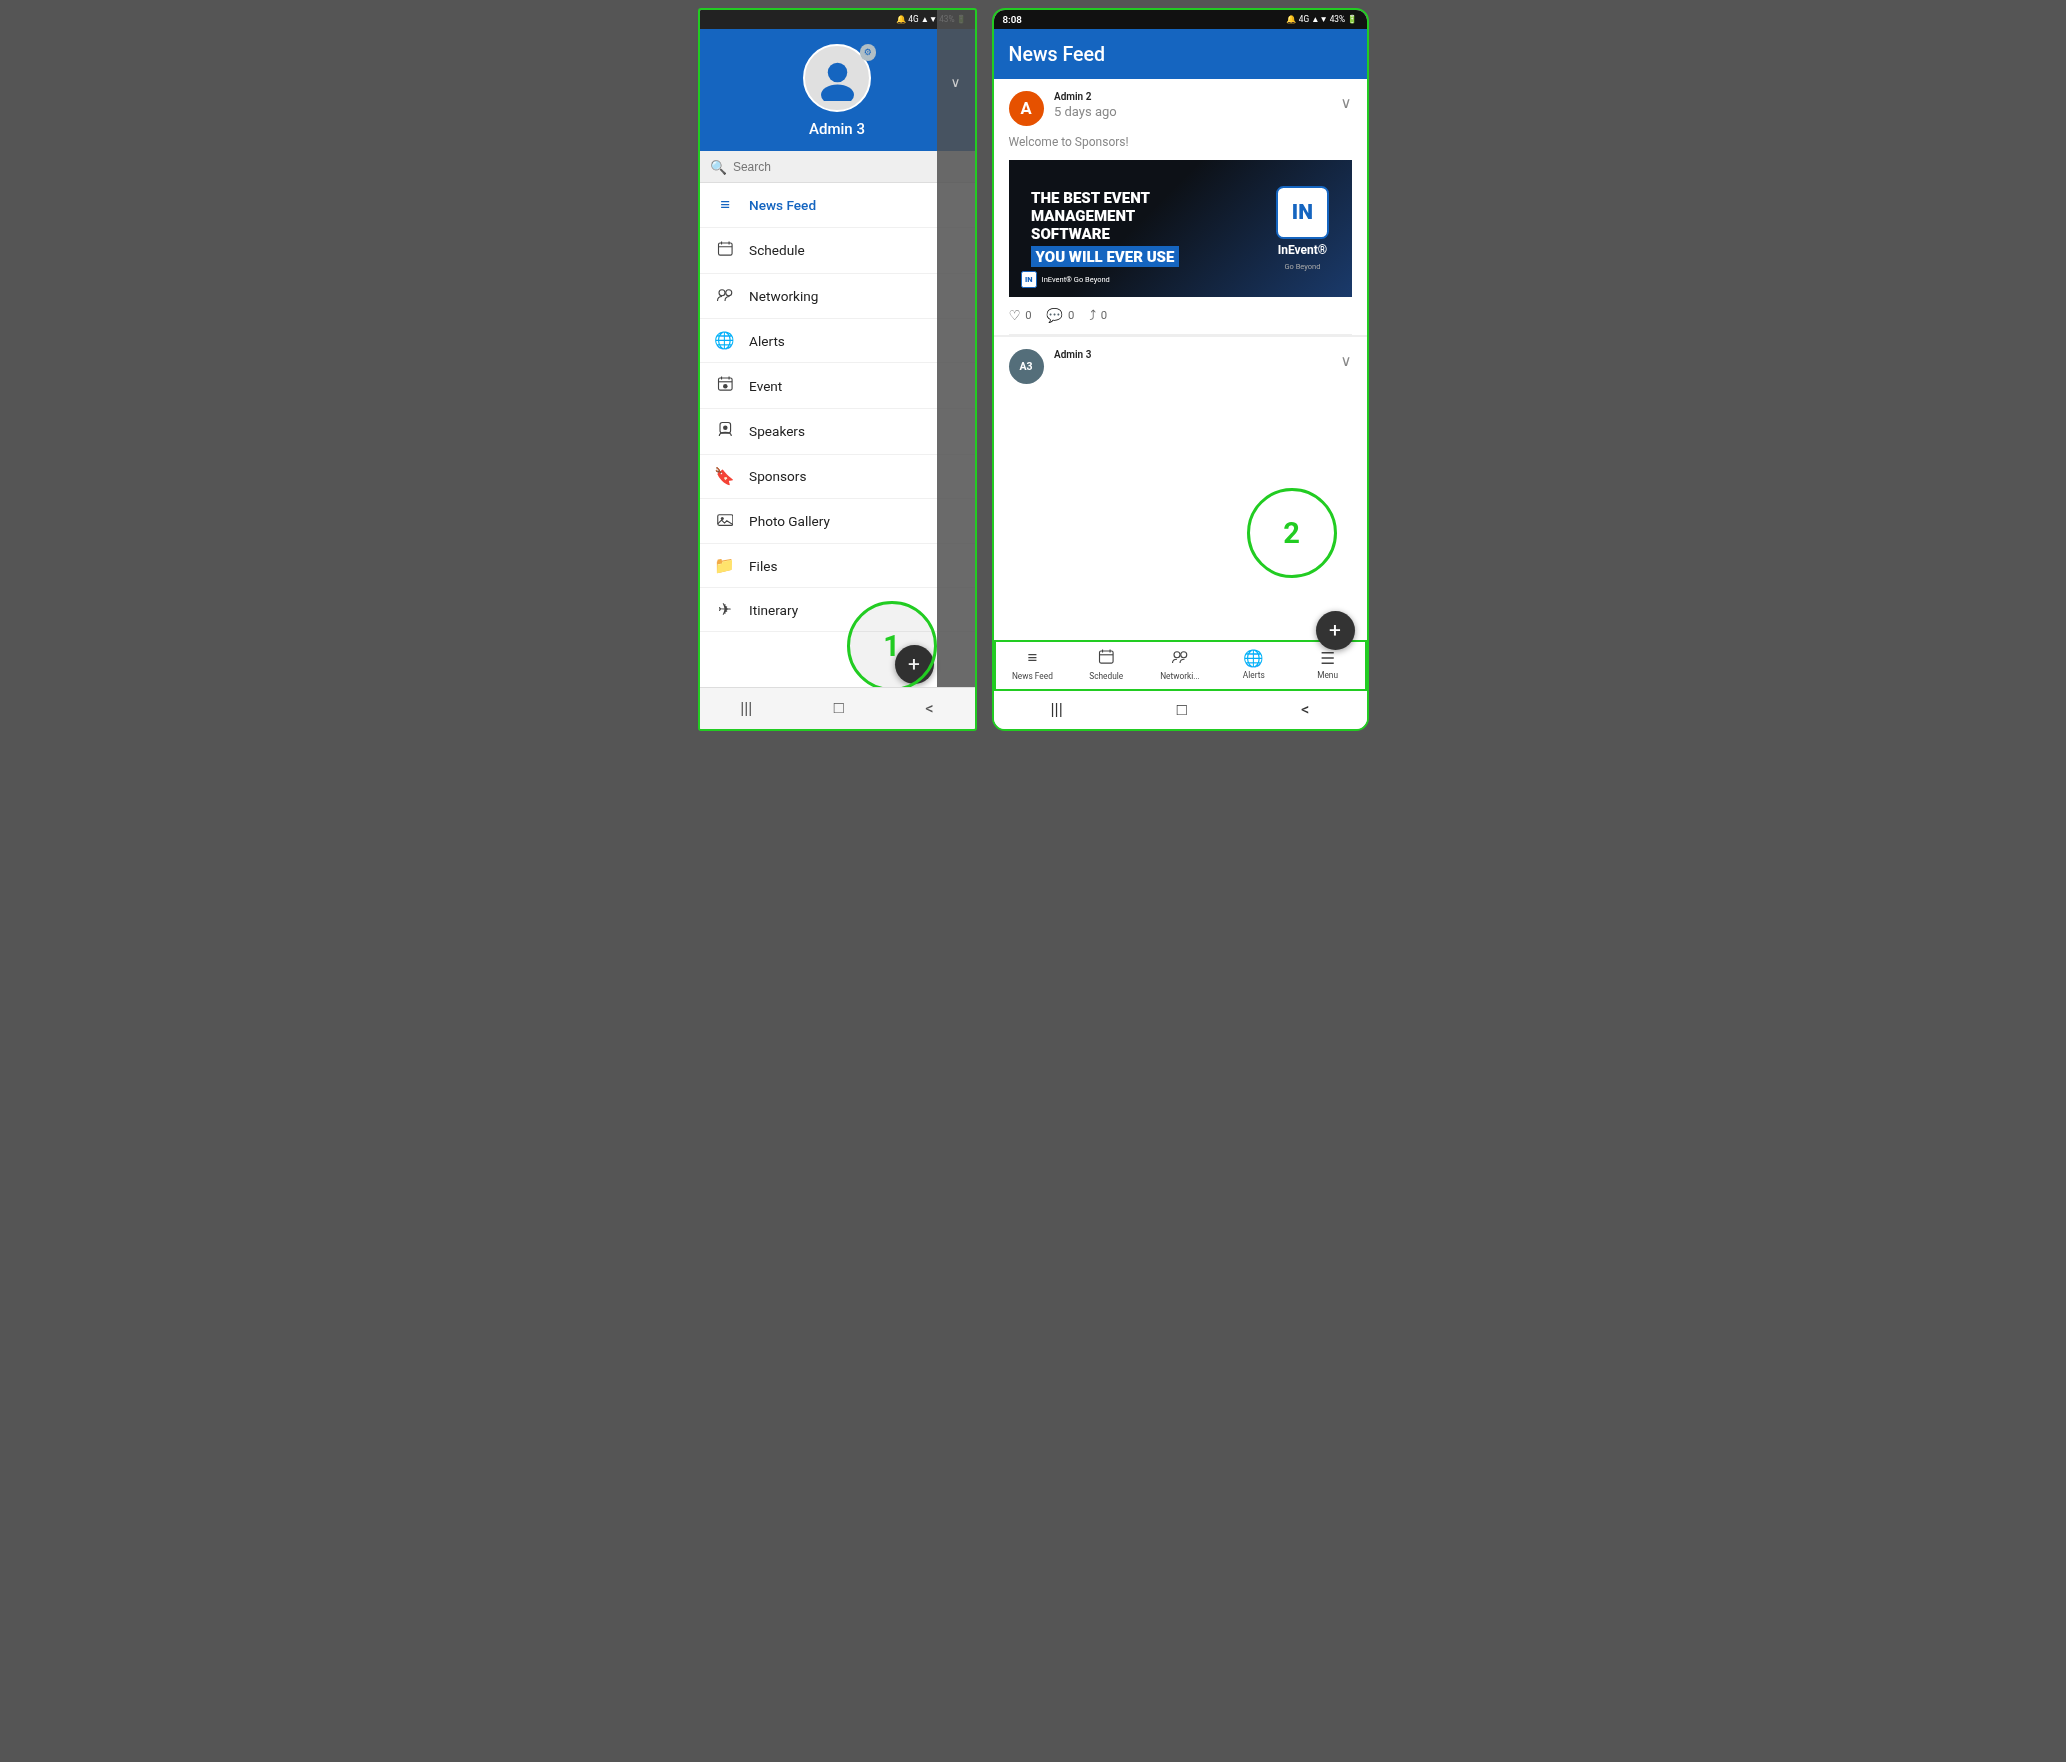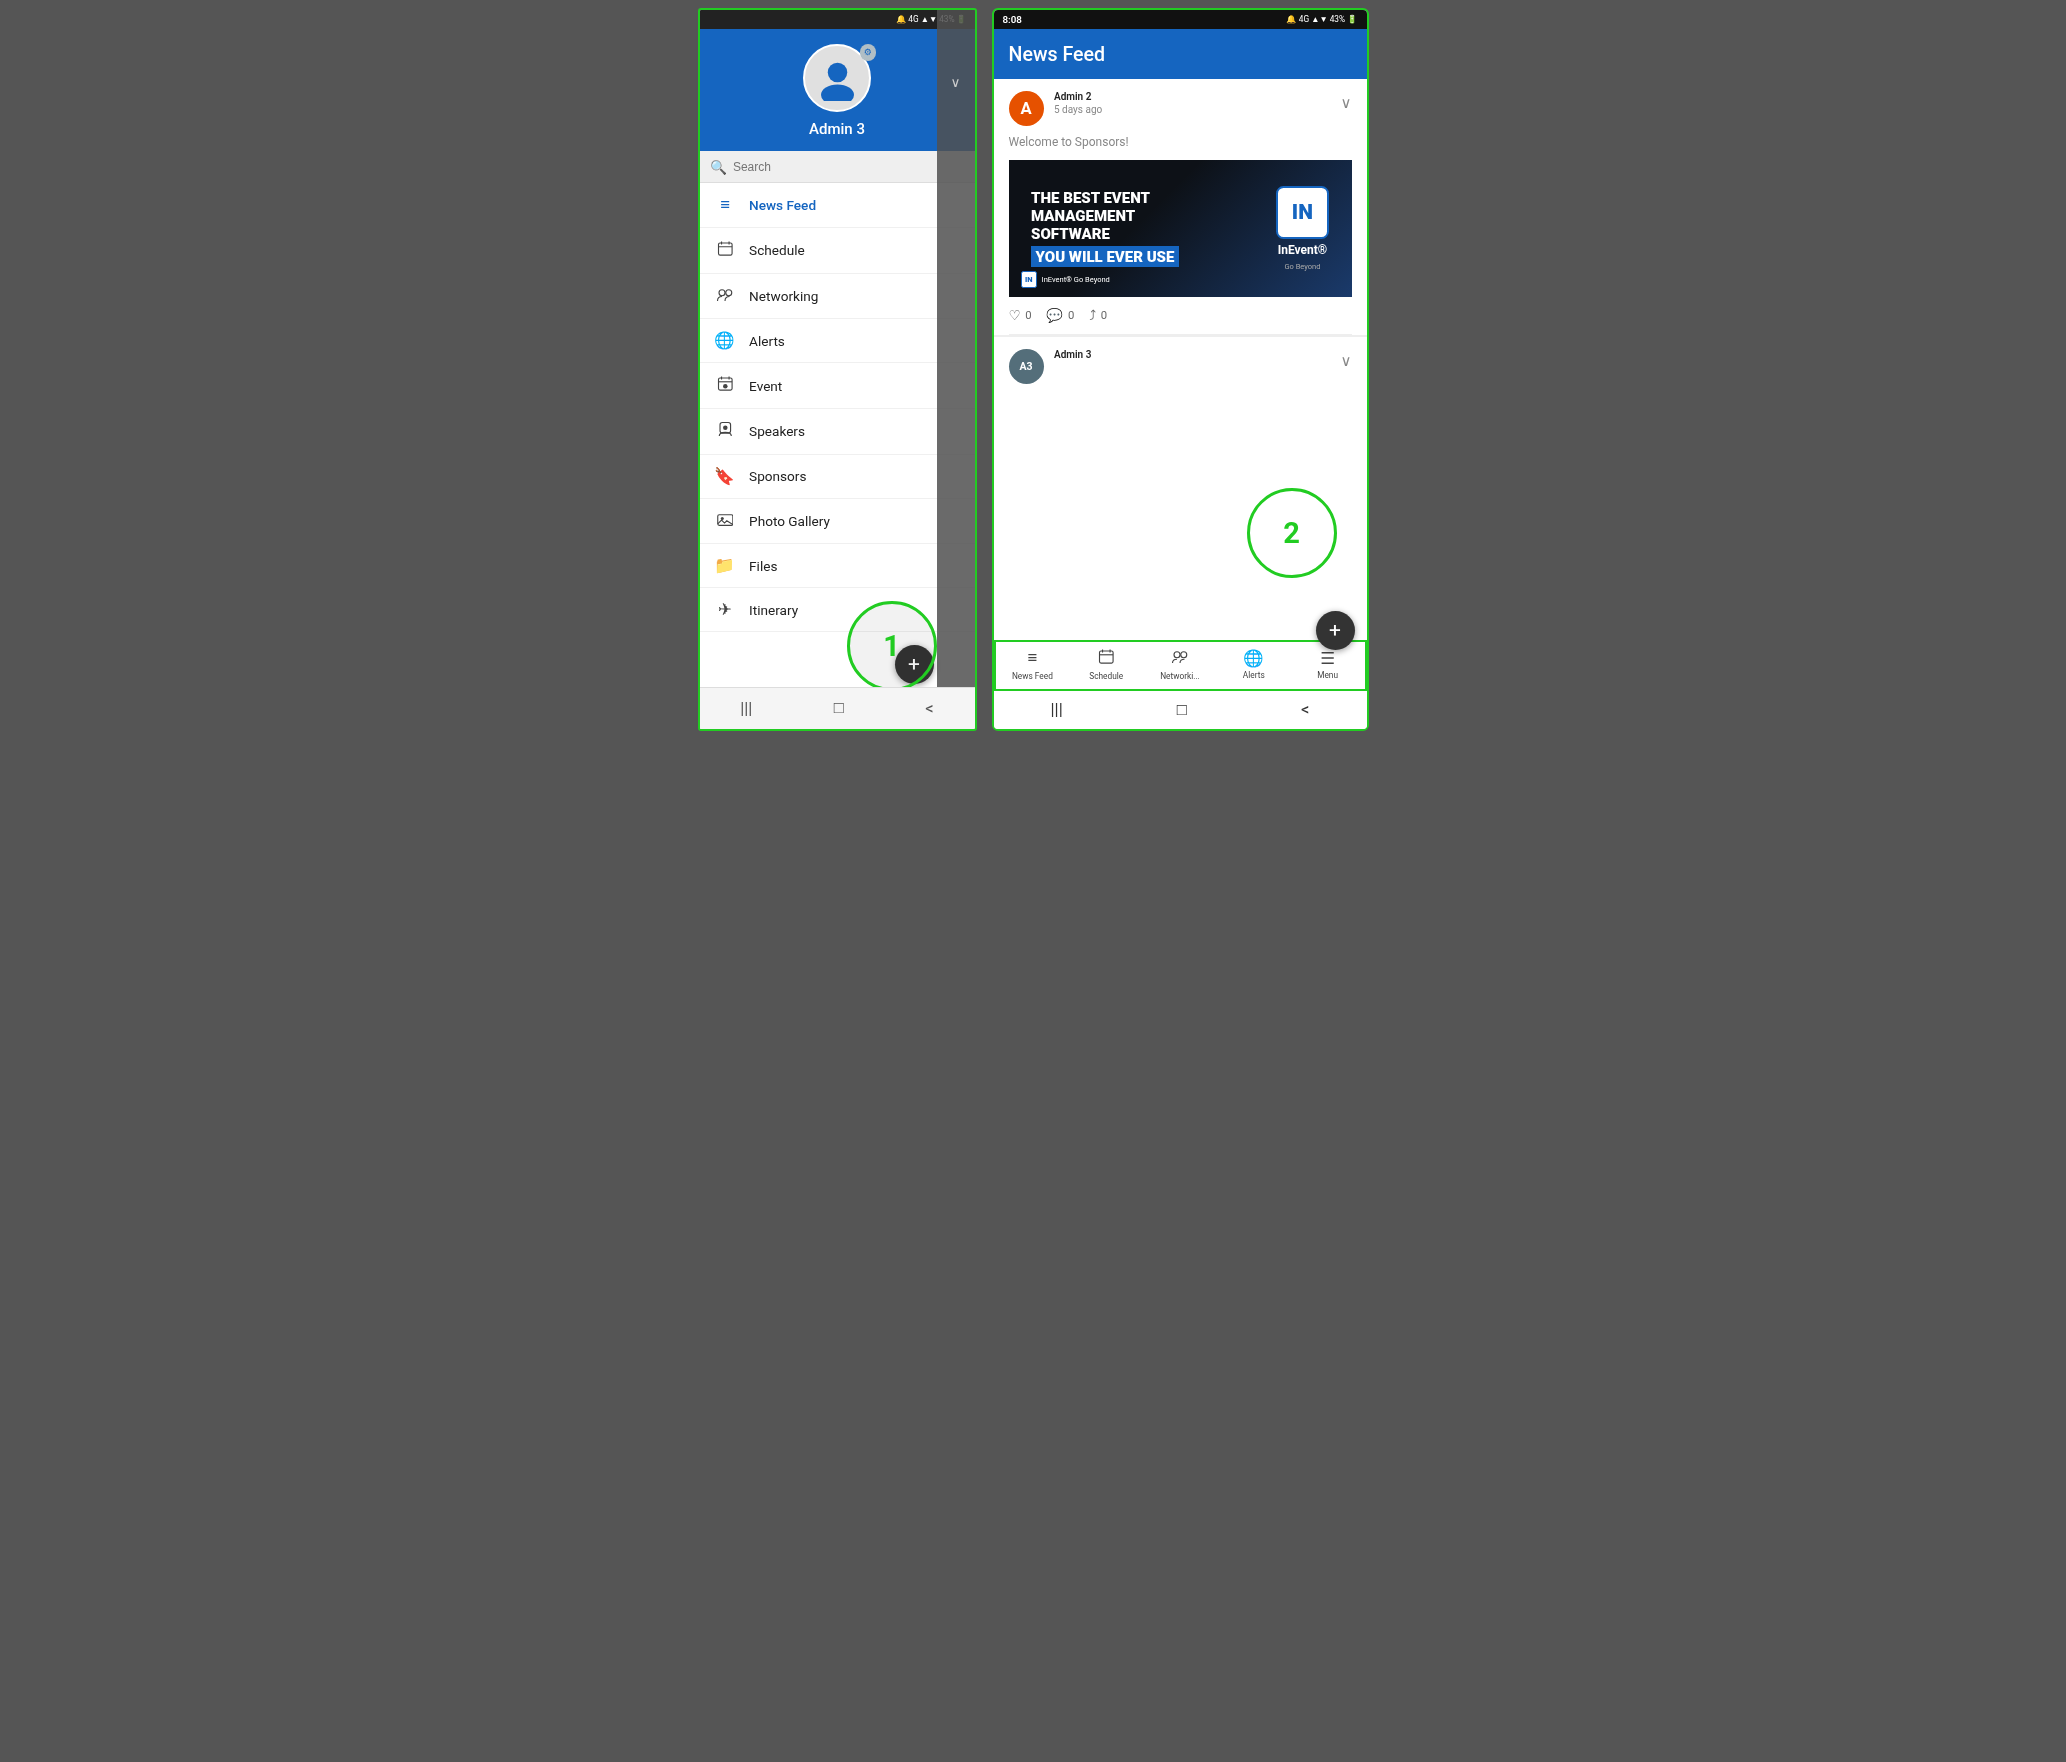--- a/index.html
+++ b/index.html
@@ -194,21 +194,21 @@
       pointer-events: none;
       background: rgba(0,0,0,0.05);
     }
 
     
     .right-panel {
       width: 377px;
       min-height: 723px;
       background: #f5f5f5;
       border: 2.3px solid #22cc22;
-      border-radius: 6px;
+      border-radius: 13px;
       display: flex;
       flex-direction: column;
       overflow: hidden;
       position: relative;
     }
 
     .status-bar-right {
       background: #111;
       color: #fff;
       font-size: 8.3px;
@@ -272,21 +272,21 @@
       flex: 1;
     }
 
     .post-author {
       font-size: 10px;
       font-weight: 600;
       color: #222;
     }
 
     .post-time {
-      font-size: 10px;
+      font-size: 13px;
       color: #888;
       margin-top: 1.5px;
     }
 
     .post-chevron {
       font-size: 15px;
       color: #888;
       margin-top: 3px;
     }
 

